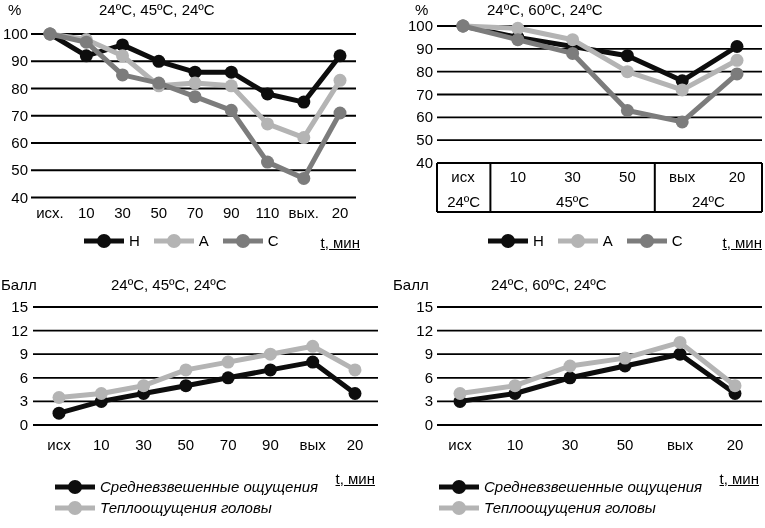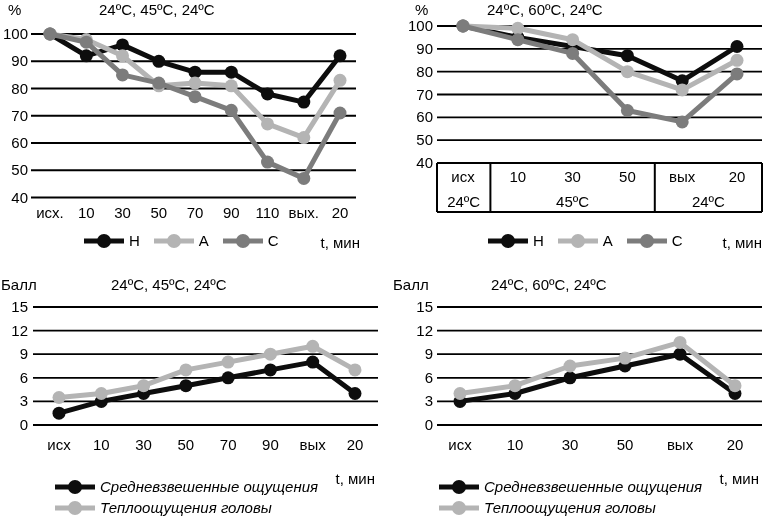--- a/index.html
+++ b/index.html
@@ -6,21 +6,21 @@
   body{font-family:"Liberation Sans",sans-serif;color:#000;}
   #stage{position:relative;width:765px;height:528px;overflow:hidden;background:#ffffff;}
   .panel{position:absolute;}
   .unit,.ttl{position:absolute;font-size:15px;line-height:17px;white-space:nowrap;}
   svg.plot{position:absolute;left:0;top:0;display:block;}
   svg.plot text{font-size:15px;fill:#000;font-family:"Liberation Sans",sans-serif;}
   .legend-h{position:absolute;display:flex;align-items:center;column-gap:14px;}
   .legend-v{position:absolute;display:flex;flex-direction:column;row-gap:4px;font-style:italic;}
   .legend-item{display:flex;align-items:center;gap:5px;font-size:15px;white-space:nowrap;}
   .legend-item svg{display:block;flex:0 0 auto;}
-  .tlab{position:absolute;font-size:15px;white-space:nowrap;}
+  .tlab{position:absolute;font-size:15px;white-space:nowrap;text-decoration:underline;}
 </style>
 </head>
 <body>
 
 <div id="stage">
 
   <div class="panel" style="left:0;top:0;width:382px;height:264px;">
     <svg class="plot" width="382" height="264" viewBox="0 0 382 264">
         <line x1="31" x2="356" y1="197.5" y2="197.5" stroke="#000" stroke-width="1.8"></line>
         <text x="28" y="202.5" text-anchor="end">40</text>

